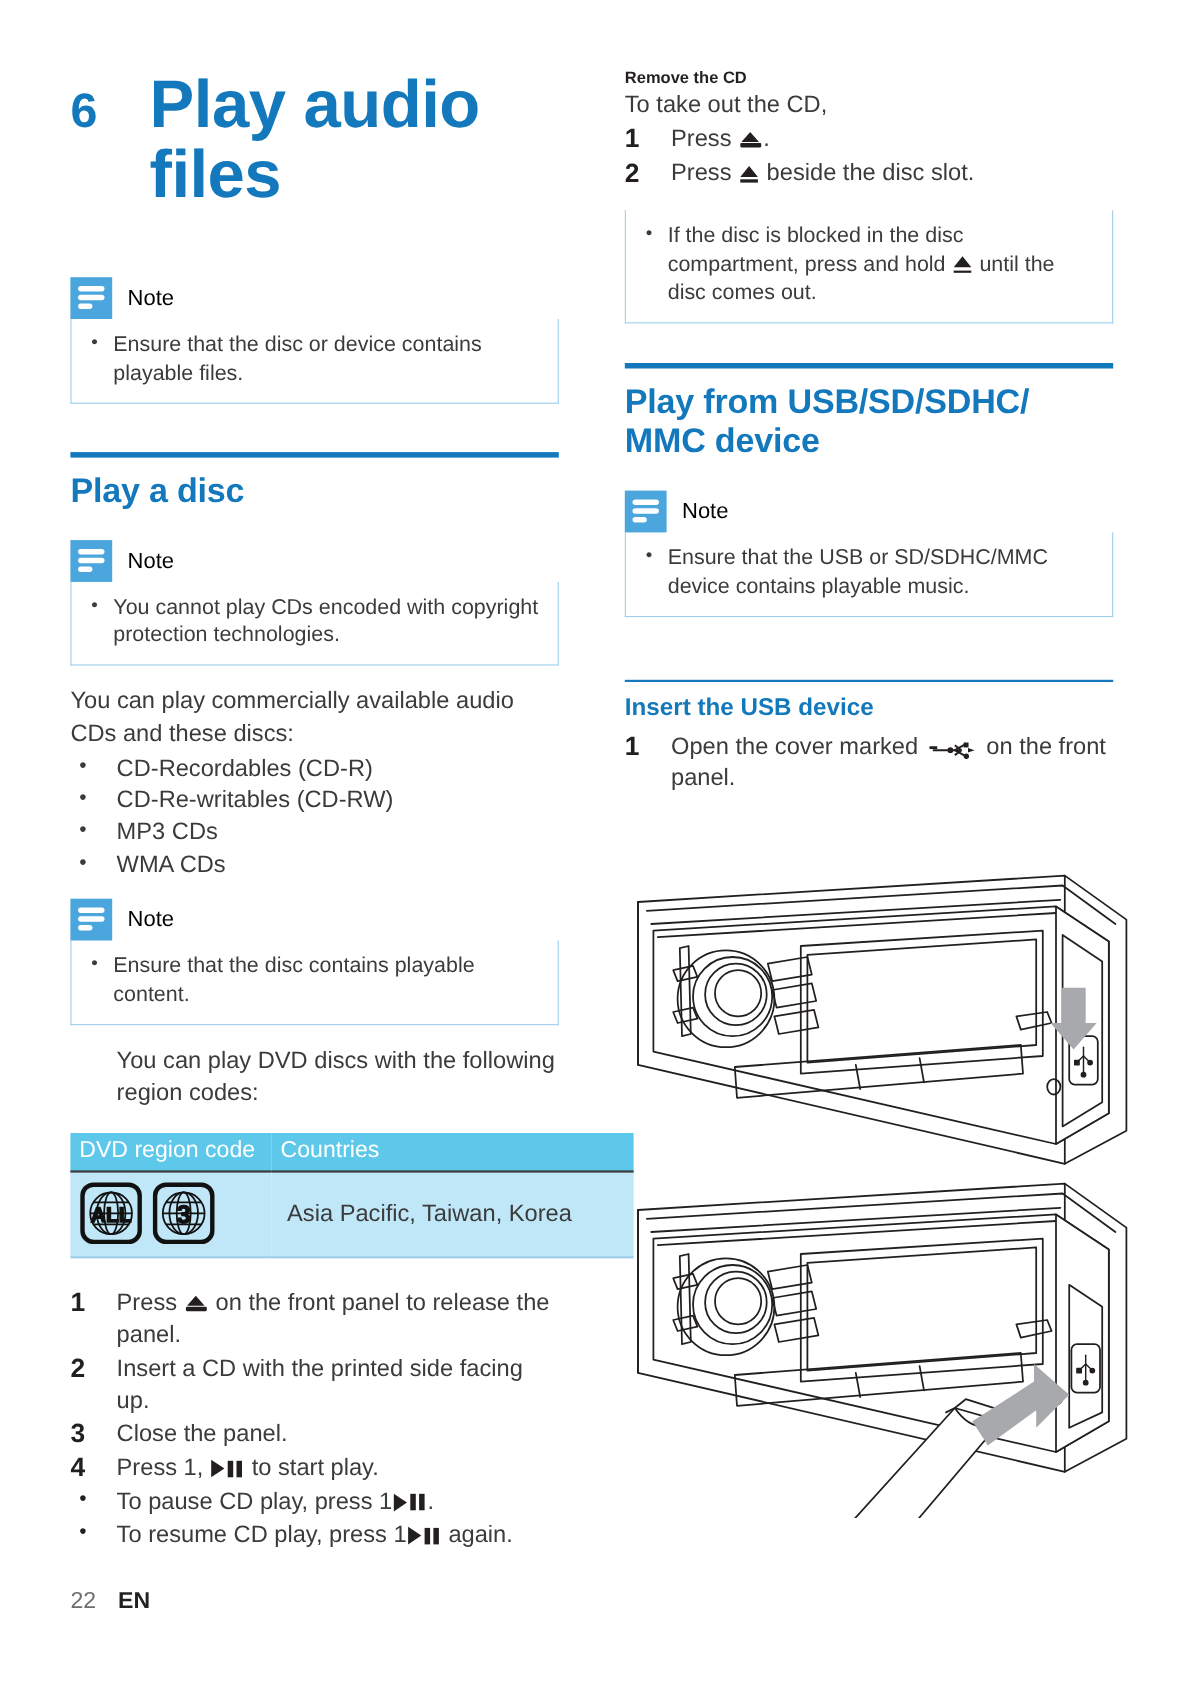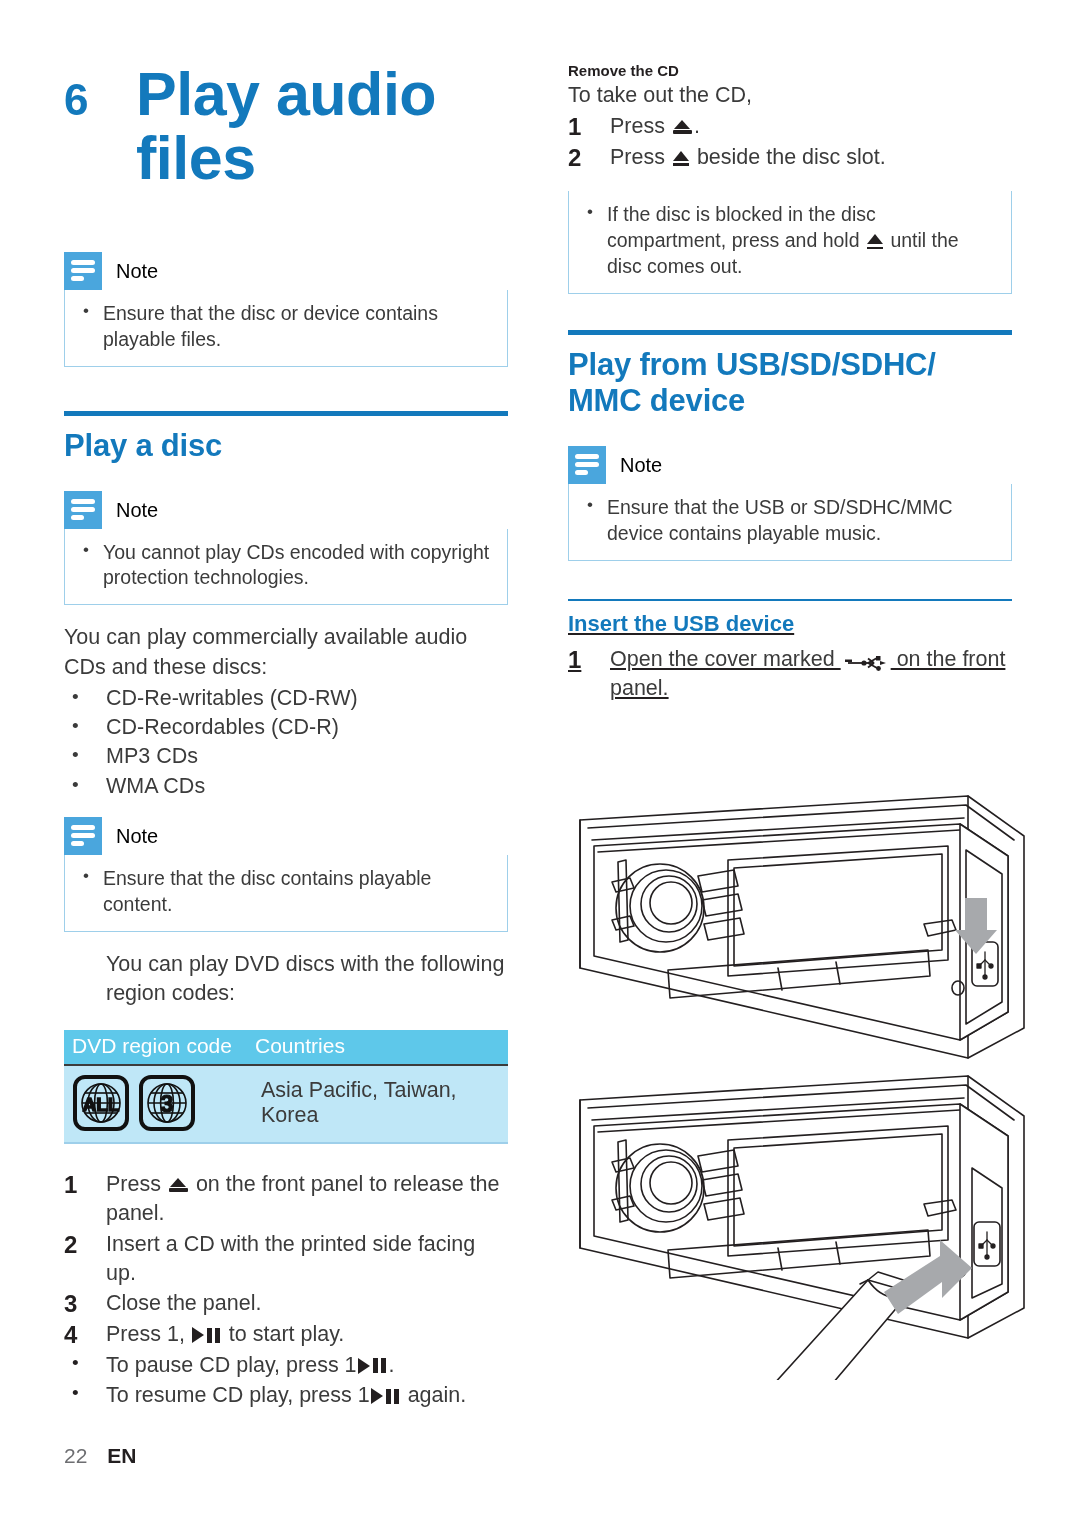--- a/index.html
+++ b/index.html
@@ -236,21 +236,21 @@
   }
   .sym-playpause .p2 {
     position: absolute; left: 23px; top: 0.5px;
     width: 5px; height: 15px; background: #231f20;
   }
 
   .sym-usb { width: 44px; height: 18px; margin: 0 3px; }
 
   
   .region-table {
-    width: 444px;
+    width: 512px;
     border-collapse: collapse;
     margin: 22px 0 0 0;
   }
   .region-table thead th {
     background: #5ec8ea;
     color: #ffffff;
     font-size: 21px;
     font-weight: normal;
     text-align: left;
     padding: 4px 0 6px 8px;
@@ -338,22 +338,22 @@
         <div class="callout-body">
           <ul>
               <li>You cannot play CDs encoded with copyright protection technologies.</li>
             </ul>
         </div>
       </div>
 
       <p class="body">You can play commercially available audio CDs and these discs:</p>
 
       <ul class="bullets">
+        <li>CD-Recordables (CD-R)</li>
         <li>CD-Re-writables (CD-RW)</li>
-        <li>CD-Recordables (CD-R)</li>
         <li>MP3 CDs</li>
         <li>WMA CDs</li>
       </ul>
 
       <div class="callout" style="margin-top:16px;">
         <div class="callout-head">
           <span class="callout-icon">
             <span class="bar bar1"></span>
               <span class="bar bar2"></span>
               <span class="bar bar3"></span>
@@ -481,21 +481,21 @@
           </span>
           <span class="callout-label">Note</span>
         </div>
         <div class="callout-body">
           <ul>
               <li>Ensure that the USB or SD/SDHC/MMC device contains playable music.</li>
             </ul>
         </div>
       </div>
 
-      <div style="margin-top:38px;text-decoration:underline;">
+      <div style="margin-top:57px;">
         <div class="subsection-rule"></div>
         <h3 class="subsection-title">Insert the USB device</h3>
         <div class="step">
           <span class="step-num">1</span>
           <span class="step-text"><span>Open the cover marked </span><span class="sym sym-usb">
             <svg viewBox="0 0 44 18" width="44" height="18" aria-hidden="true">
               <g stroke="#231f20" stroke-width="1.8" fill="none">
                 <line x1="4" y1="9" x2="30" y2="9"></line>
                 <path d="M30 9 L24 4.5"></path>
                 <path d="M30 9 L24 13.5"></path>

